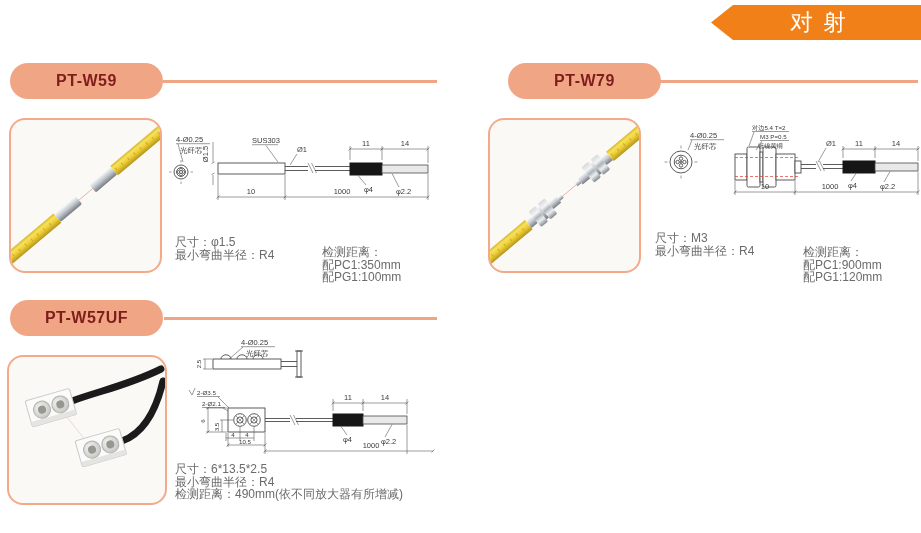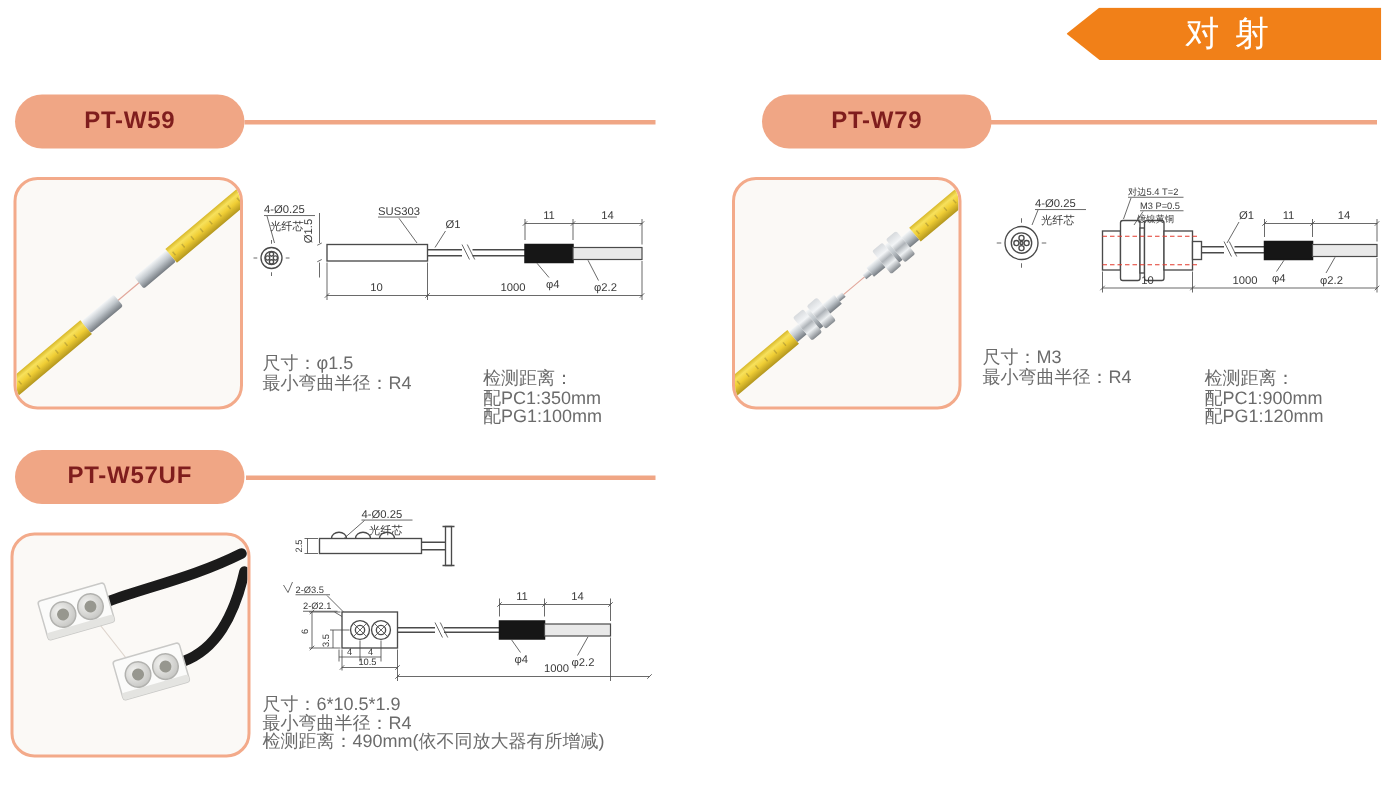--- a/index.html
+++ b/index.html
@@ -368,18 +368,18 @@
 
     <text x="158" y="107">φ4</text>
     <line class="dim" x1="162" y1="100" x2="156" y2="91.5"></line>
     <text x="196" y="109">φ2.2</text>
     <line class="dim" x1="200" y1="102" x2="207" y2="89.5"></line>
 
     <path class="dim" d="M146.5 69.5l3-3M176.5 69.5l3-3M220.5 69.5l3-3M41.5 111.5l3-3M78.5 111.5l3-3M78.5 117.5l3-3M246.5 117.5l3-3M21.5 74.5l3-3M21.5 98.5l3-3"></path>
   </svg>
 
   <div class="specs" style="left:175px;top:463px;">
-    <div>尺寸：6*10.5*1.9</div>
+    <div>尺寸：6*13.5*2.5</div>
     <div>最小弯曲半径：R4</div>
     <div>检测距离：490mm(依不同放大器有所增减)</div>
   </div>
 
 </div>
 
 </body></html>

